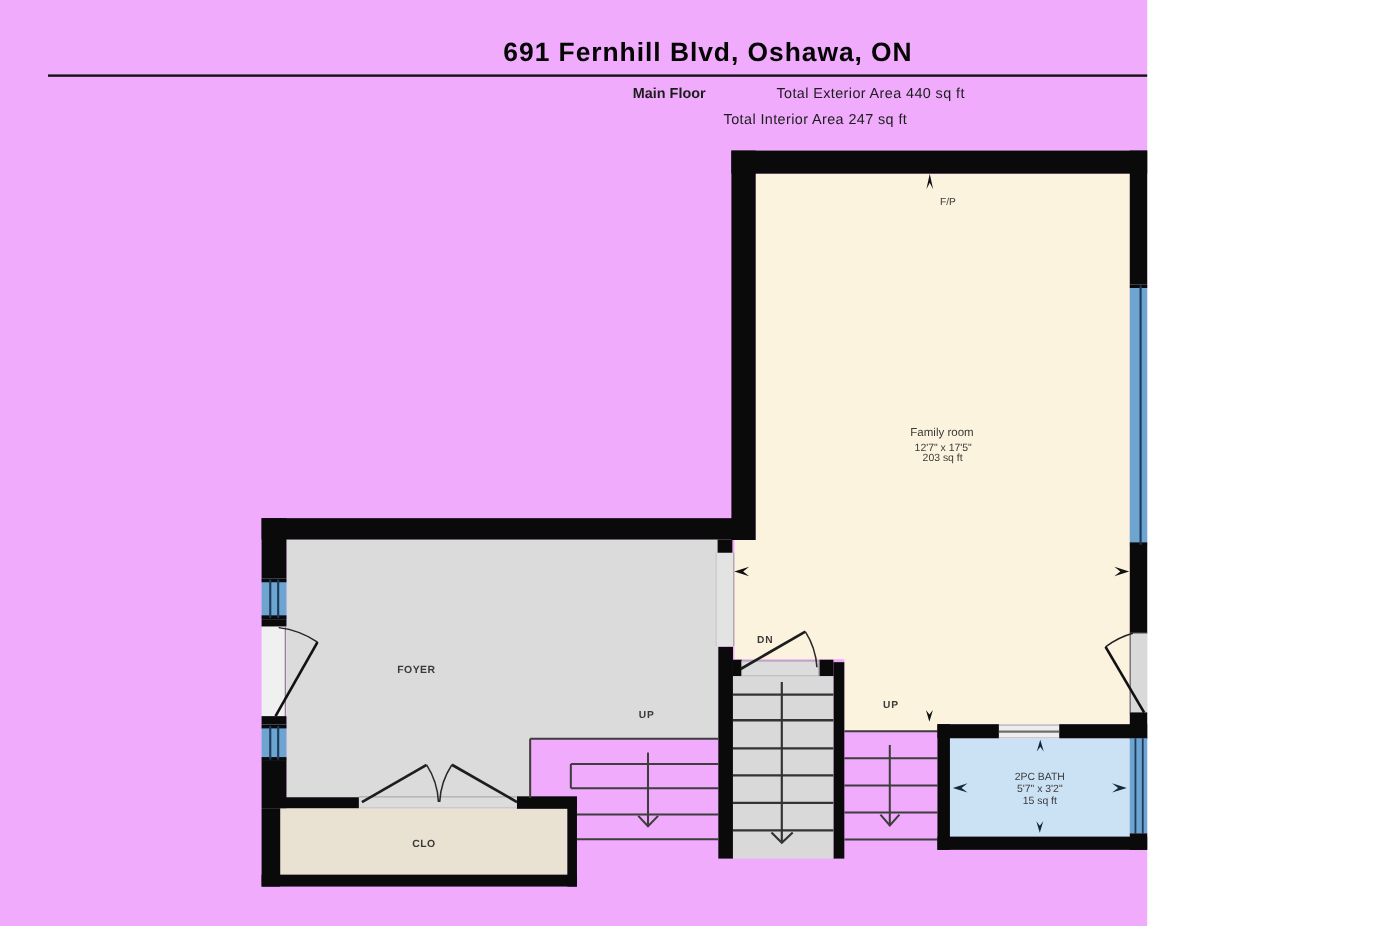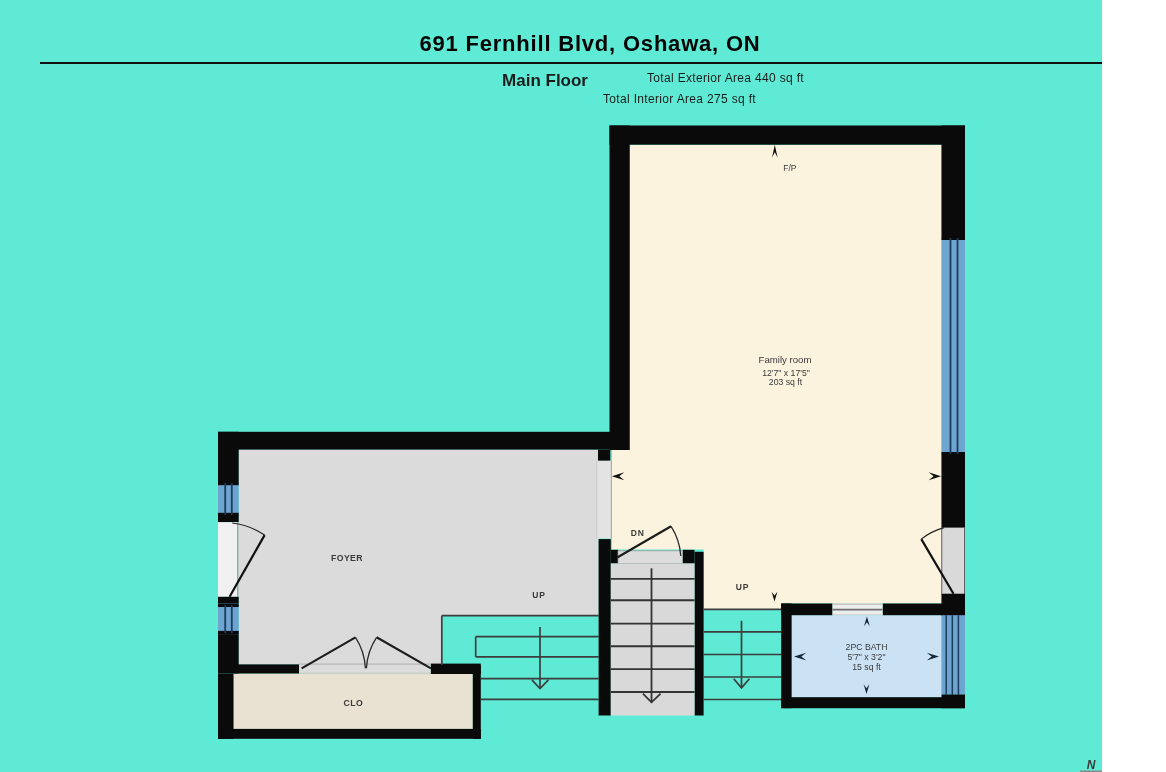--- a/index.html
+++ b/index.html
@@ -1,40 +1,40 @@
 <!DOCTYPE html>
 <html><head>
 <meta charset="utf-8">
 <style>
   html,body{margin:0;padding:0;background:#ffffff;}
-  #page{position:relative;width:1102px;height:772px;background:#5eead4;overflow:hidden;
+  #page{position:relative;width:956px;height:772px;background:#f0abfc;overflow:hidden;
         font-family:"Liberation Sans", sans-serif;}
   #title{position:absolute;left:0;top:31px;width:1180px;text-align:center;
          font-size:22px;font-weight:bold;color:#050505;letter-spacing:0.8px;}
   #rule{position:absolute;left:40px;top:62px;width:1087px;height:2px;background:#111;}
   #subt{position:absolute;left:0;top:71px;width:1166px;font-size:12px;color:#1c1c1c;}
-  #mainfloor{font-size:17px;padding-left:21px;}
+  #mainfloor{font-size:12px;padding-left:21px;}
   #mainfloor{position:absolute;right:578px;top:0;font-weight:bold;}
   #ext{position:absolute;left:603px;top:0;letter-spacing:0.33px;margin-left:44px;}
   #int{position:absolute;left:603px;top:21px;letter-spacing:0.33px;}
   svg{position:absolute;left:0;top:0;}
   text{font-family:"Liberation Sans", sans-serif;fill:#3a3a3a;}
 </style>
 </head>
 <body>
 <div id="page">
 
   <div id="title">691 Fernhill Blvd, Oshawa, ON</div>
 
   <div id="rule"></div>
 
   <div id="subt">
     <span id="mainfloor">Main Floor</span>
     <span id="ext">Total Exterior Area 440 sq ft</span>
-    <span id="int">Total Interior Area 275 sq ft</span>
+    <span id="int">Total Interior Area 247 sq ft</span>
   </div>
   <svg width="1166" height="772" viewBox="0 0 1166 772">
 
     <g>
         <path d="M630,145 L941.5,145 L941.5,603.5 L781.2,603.5 L781.2,609.3 L703.6,609.3 L703.6,549.4 L612,549.4 L612,450 L630,450 Z" fill="#FBF3DE"></path>
       </g>
 
     <g>
         <path d="M238.7,449.6 L598.6,449.6 L598.6,615.6 L441.8,615.6 L441.8,664.4 L238.7,664.4 Z" fill="#DBDBDB"></path>
       </g>

